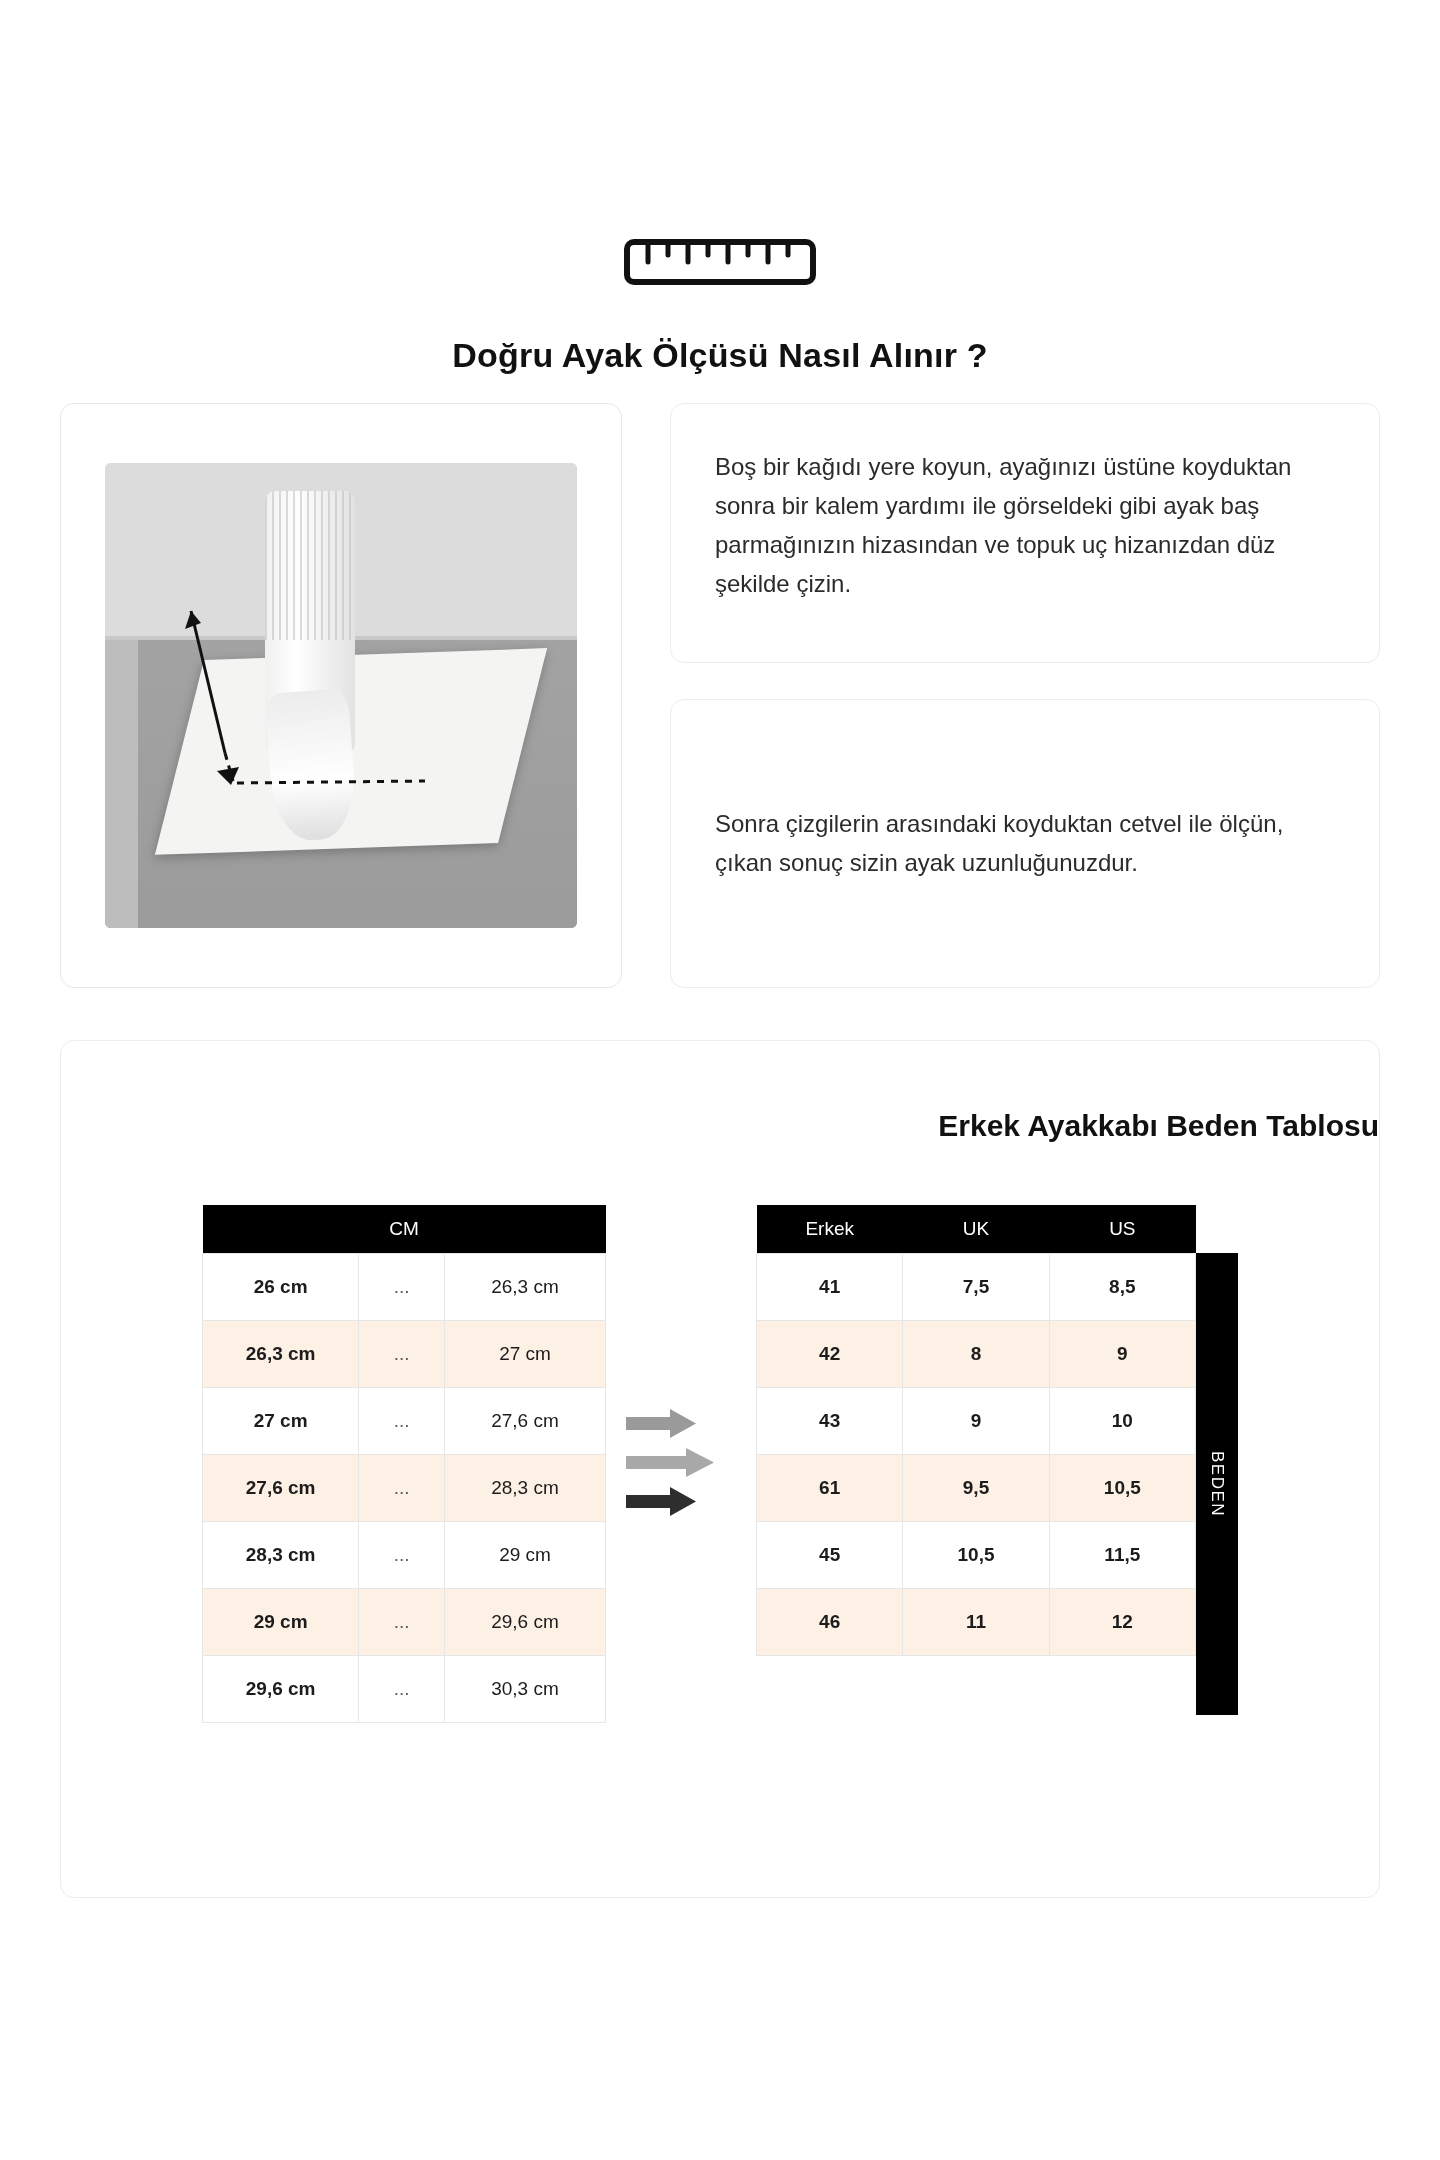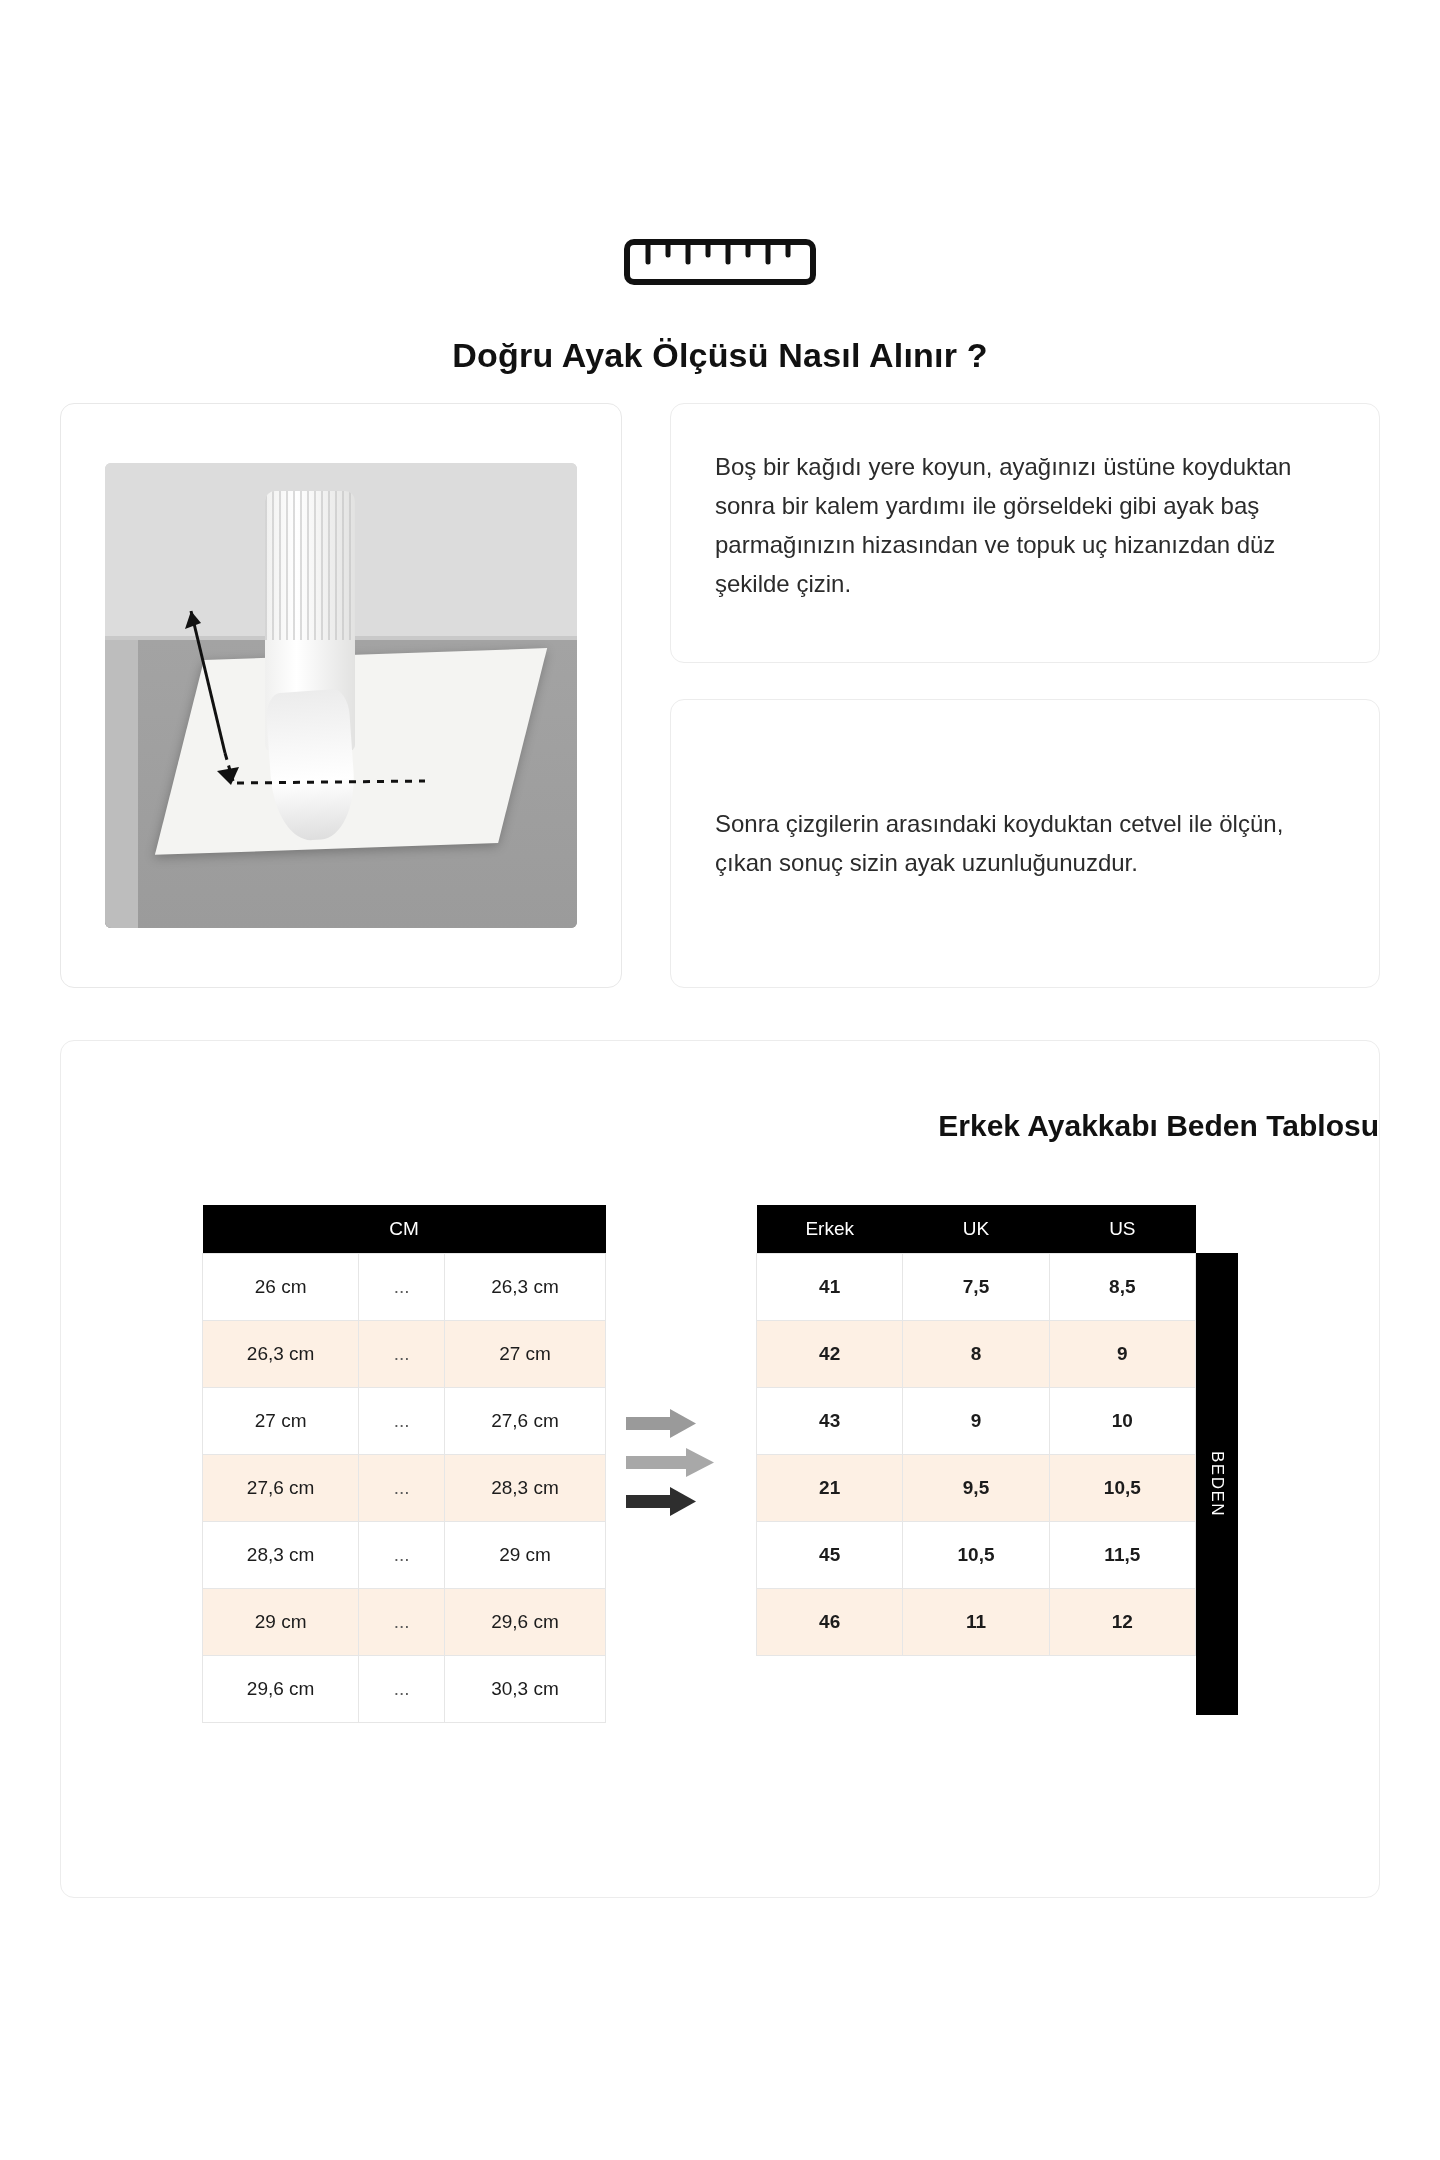--- a/index.html
+++ b/index.html
@@ -209,21 +209,21 @@
     height: 66px;
     text-align: center;
     padding: 0;
     background: #fff;
   }
   table.sz tr.alt td { background: #fdf0e4; }
 
   
   .cm-table { width: 404px; }
   .cm-table th { }
-  .cm-table td.c-from { width: 132px; }
+  .cm-table td.c-from { width: 132px; font-weight: bold; }
   .cm-table td.c-dots { width: 72px; color: #5a5a5a; border-left: none; border-right: none; }
   .cm-table td.c-to { width: 136px; }
 
   .arrows {
     width: 150px;
     display: flex;
     align-items: center;
     justify-content: center;
     height: 520px;
   }
@@ -388,21 +388,21 @@
               <td>42</td>
               <td>8</td>
               <td>9</td>
             </tr>
             <tr>
               <td>43</td>
               <td>9</td>
               <td>10</td>
             </tr>
             <tr class="alt">
-              <td>21</td>
+              <td>61</td>
               <td>9,5</td>
               <td>10,5</td>
             </tr>
             <tr>
               <td>45</td>
               <td>10,5</td>
               <td>11,5</td>
             </tr>
             <tr class="alt">
               <td>46</td>

